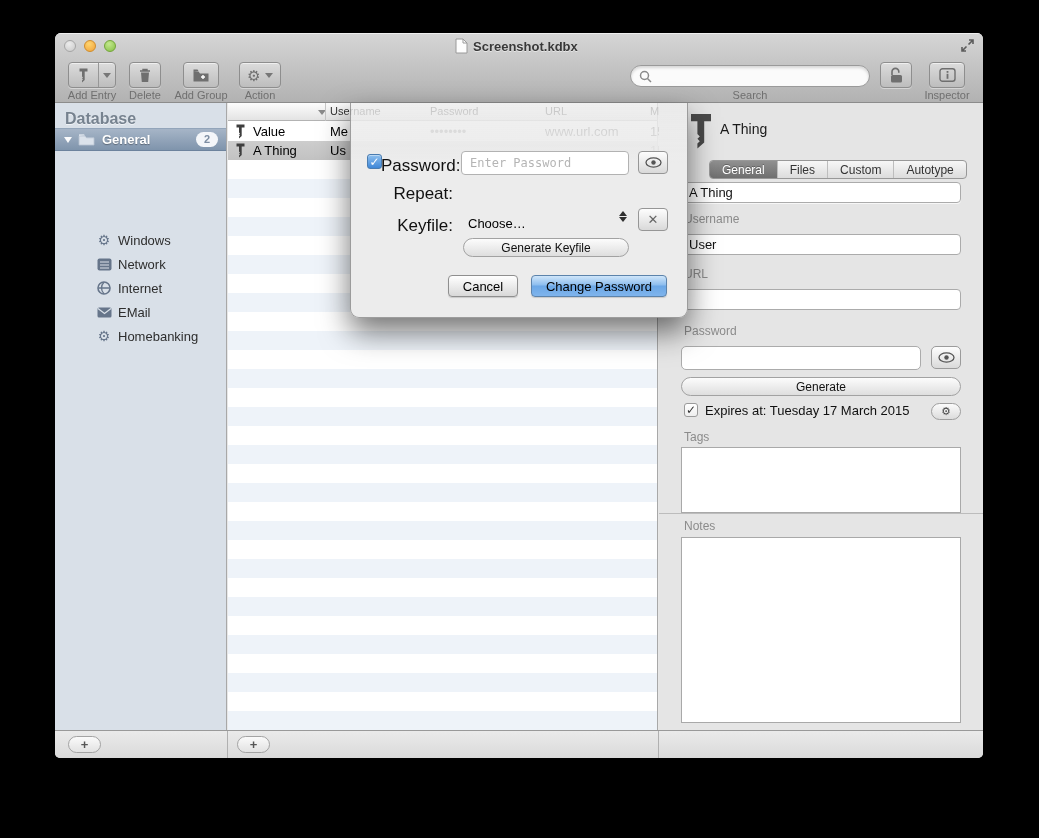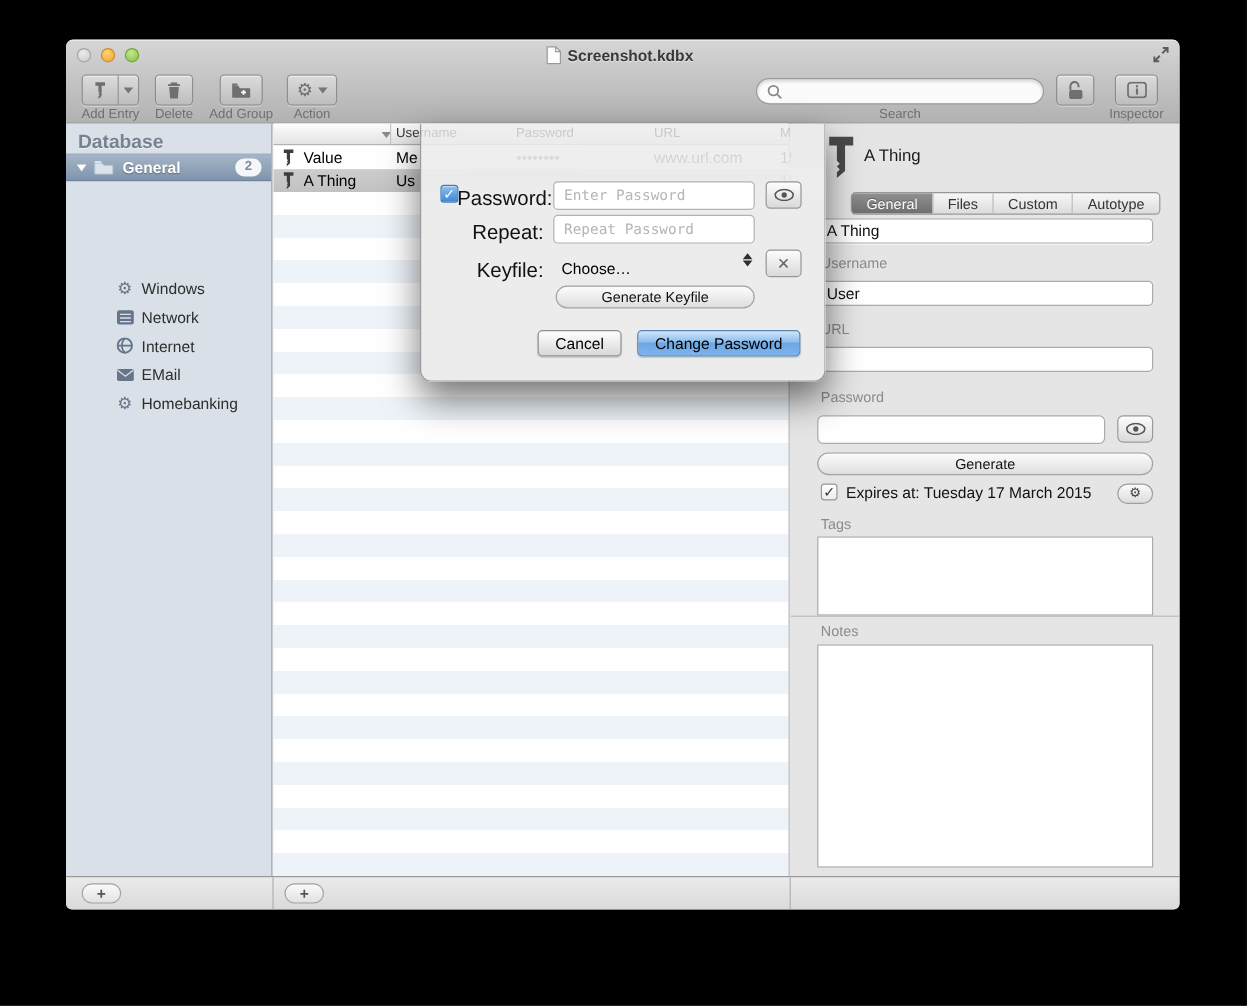--- a/index.html
+++ b/index.html
@@ -361,23 +361,20 @@
     <div class="sq-btn" style="top:48px;">
       <span>
         <svg width="17" height="11" viewBox="0 0 17 11">
             <ellipse cx="8.5" cy="5.5" rx="7.5" ry="4.6" stroke="#555" stroke-width="1.3" fill="none"></ellipse>
             <circle cx="8.5" cy="5.5" r="2.2" fill="#555"></circle>
           </svg>
       </span>
     </div>
 
     <span class="sh-label" style="top:81px;">Repeat:</span>
-    <div class="sh-field" style="top:76px;">
-      <input type="text" placeholder="Repeat Password" style="">
-    </div>
 
     <span class="sh-label" style="top:113px;">Keyfile:</span>
     <span style="position:absolute;left:117px;top:113px;font-size:13px;color:#000;">Choose…</span>
     <span class="stepper">
         <i class="up"></i>
         <i class="dn"></i>
       </span>
     <div class="sq-btn" style="top:105px;">
       <span style="font-size:13px;color:#666;font-weight:bold;">✕</span>
     </div>

